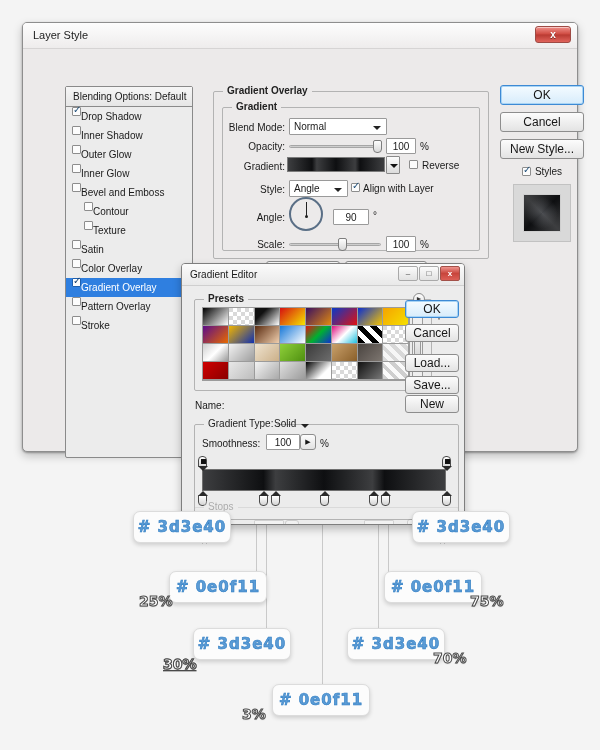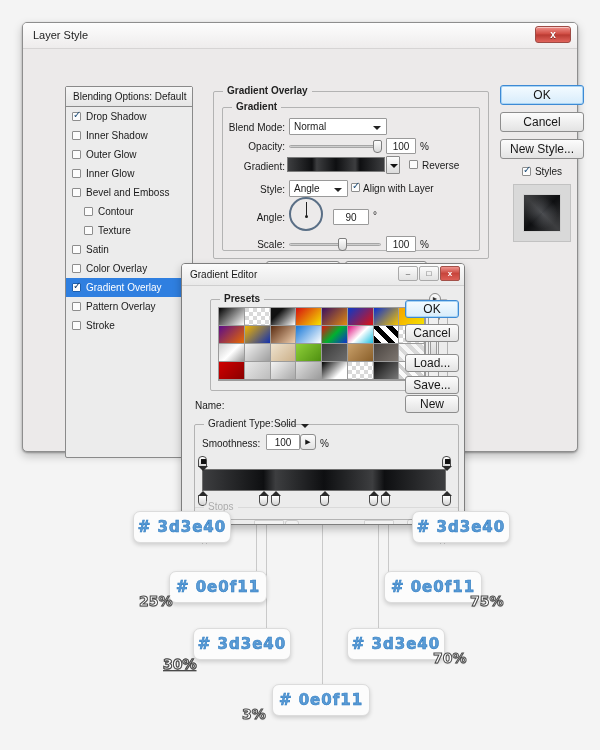--- a/index.html
+++ b/index.html
@@ -51,21 +51,21 @@
     border-bottom:1px solid #8a8a8a;
     background:linear-gradient(#f6f6f6,#e6e6e6);
   }
   .styles-sub{
     height:20px; line-height:20px; padding-left:7px; font-size:10px;
     border-bottom:1px solid #8a8a8a;
     background:linear-gradient(#f6f6f6,#e6e6e6);
   }
   .style-row{
     height:19px; line-height:19px; padding-left:6px; font-size:10px;
-    display:flex; align-items:center; gap:5px;
+    display:flex; 
   }
   .style-row.indent{ padding-left:18px; }
   .style-row.sel{ background:#2f7fe0; color:#fff; }
   .cbx{
     width:9px; height:9px; border:1px solid #8d8d8d; background:#fcfcfc;
     display:inline-block; position:relative; flex:0 0 auto; border-radius:1px;
   }
   .cbx.checked:after{
     content:"\2713"; position:absolute; left:0px; top:-4px;
     font-size:10px; color:#23527c; line-height:12px;
@@ -383,21 +383,21 @@
 <div id="gradient-editor">
   <div class="ge-titlebar">
     <span class="ge-title">Gradient Editor</span>
     <div class="ge-wbtns">
       <div class="ge-wbtn">–</div>
       <div class="ge-wbtn">□</div>
       <div class="ge-wbtn close">x</div>
     </div>
   </div>
 
-  <div class="fieldset" style="left:28px; top:35px; width:238px; height:92px; background:#ececec;">
+  <div class="fieldset" style="left:12px; top:35px; width:238px; height:92px; background:#ececec;">
     <span class="legend" style="background:#ececec;">Presets</span>
     <div class="presets-menu" style="top:-7px;">►</div>
     <div class="presets-grid" id="presets-grid">
         <div style="background: linear-gradient(135deg, rgb(0, 0, 0), rgb(255, 255, 255));"></div>
         <div style="background: repeating-conic-gradient(rgb(255, 255, 255) 0deg, rgb(255, 255, 255) 25%, rgb(217, 217, 217) 0deg, rgb(217, 217, 217) 50%) 0px 0px / 8px 8px;"></div>
         <div style="background: linear-gradient(135deg, rgb(17, 17, 17) 30%, rgb(255, 255, 255));"></div>
         <div style="background: linear-gradient(135deg, rgb(214, 16, 16), rgb(245, 228, 0));"></div>
         <div style="background: linear-gradient(135deg, rgb(59, 16, 96), rgb(224, 138, 16));"></div>
         <div style="background: linear-gradient(135deg, rgb(10, 57, 200), rgb(224, 16, 16));"></div>
         <div style="background: linear-gradient(135deg, rgb(10, 47, 208), rgb(245, 196, 0));"></div>

